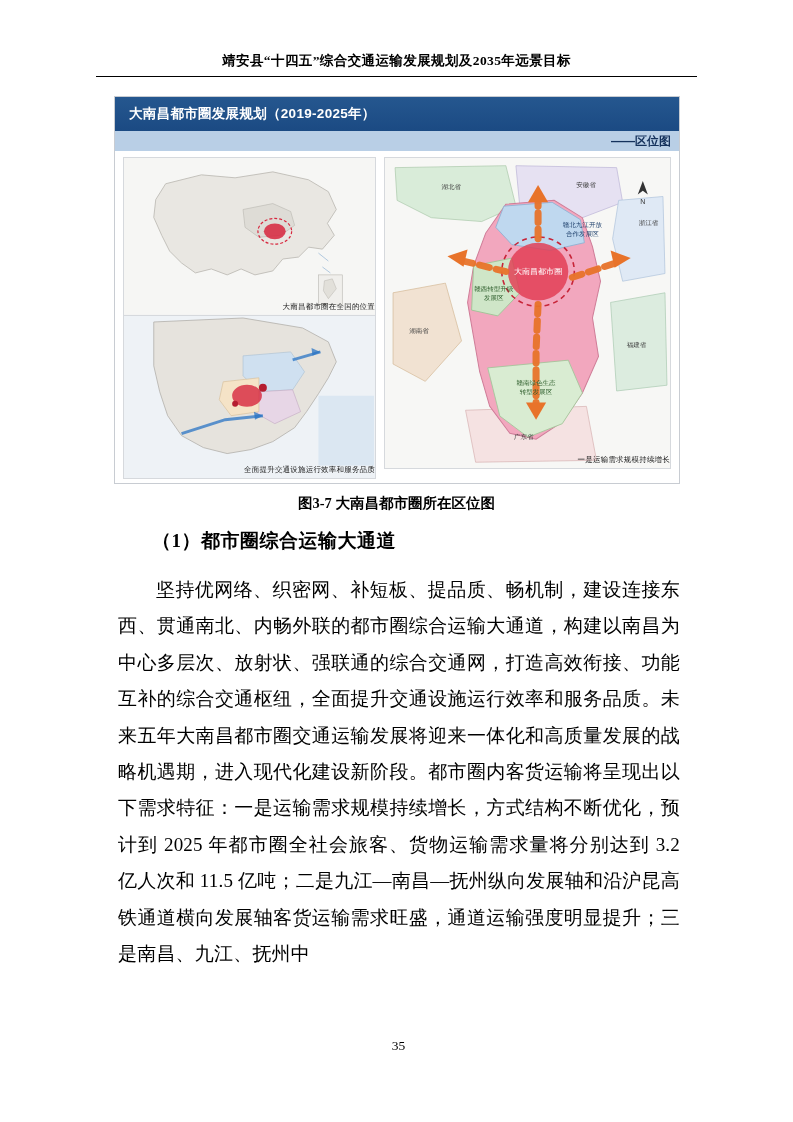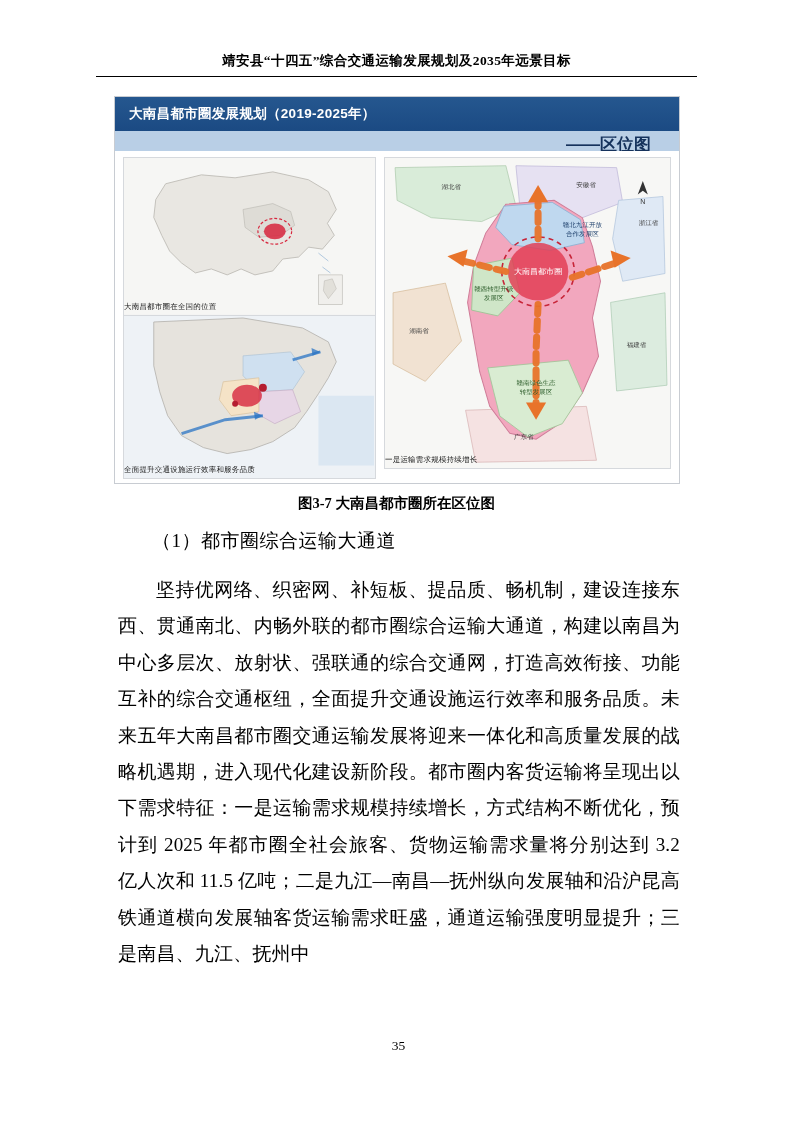--- a/index.html
+++ b/index.html
@@ -77,24 +77,24 @@
   }
   .fig-subbar {
     position: absolute;
     top: 34px; left: 0;
     width: 100%;
     height: 20px;
     background: #b9cfe6;
   }
   .fig-subbar .sb-label {
     position: absolute;
-    right: 28px;
+    right: 8px;
     top: 2px;
     font-family: "Liberation Sans", sans-serif;
-    font-size: 17px;
+    font-size: 12px;
     font-weight: bold;
     color: #15325c;
   }
   .fig-body {
     position: absolute;
     top: 54px; left: 0;
     width: 100%;
     height: 334px;
     background: #ffffff;
     padding: 6px 8px 4px 8px;
@@ -128,21 +128,21 @@
     width: 100%;
     box-sizing: border-box;
     overflow: hidden;
   }
   .subpanel-top { height: 158px; border-bottom: 1px solid #d6d9dd; }
   .subpanel-bot { height: 163px; }
   .panel-caption {
     position: absolute;
     bottom: 3px;
     left: 0; right: 0;
-    text-align: left;
+    text-align: right;
     font-family: Liberation Serif, serif;
     font-size: 7.5px;
     color: #222;
     letter-spacing: 0.2px;
   }
 
   
   .mapsvg { position:absolute; top:0; left:0; width:100%; height:100%; }
 
   
@@ -158,21 +158,21 @@
     color: #000;
   }
 
   
   .section-heading {
     position: absolute;
     top: 528px;
     left: 152px;
     font-family: "Liberation Serif", "DejaVu Serif", serif;
     font-size: 19px;
-    font-weight: normal;
+    font-weight: bold;
     letter-spacing: 0.5px;
   }
 
   
   .body-text {
     position: absolute;
     top: 572px;
     left: 118px;
     width: 562px;
     font-family: "Liberation Serif", "DejaVu Serif", serif;

